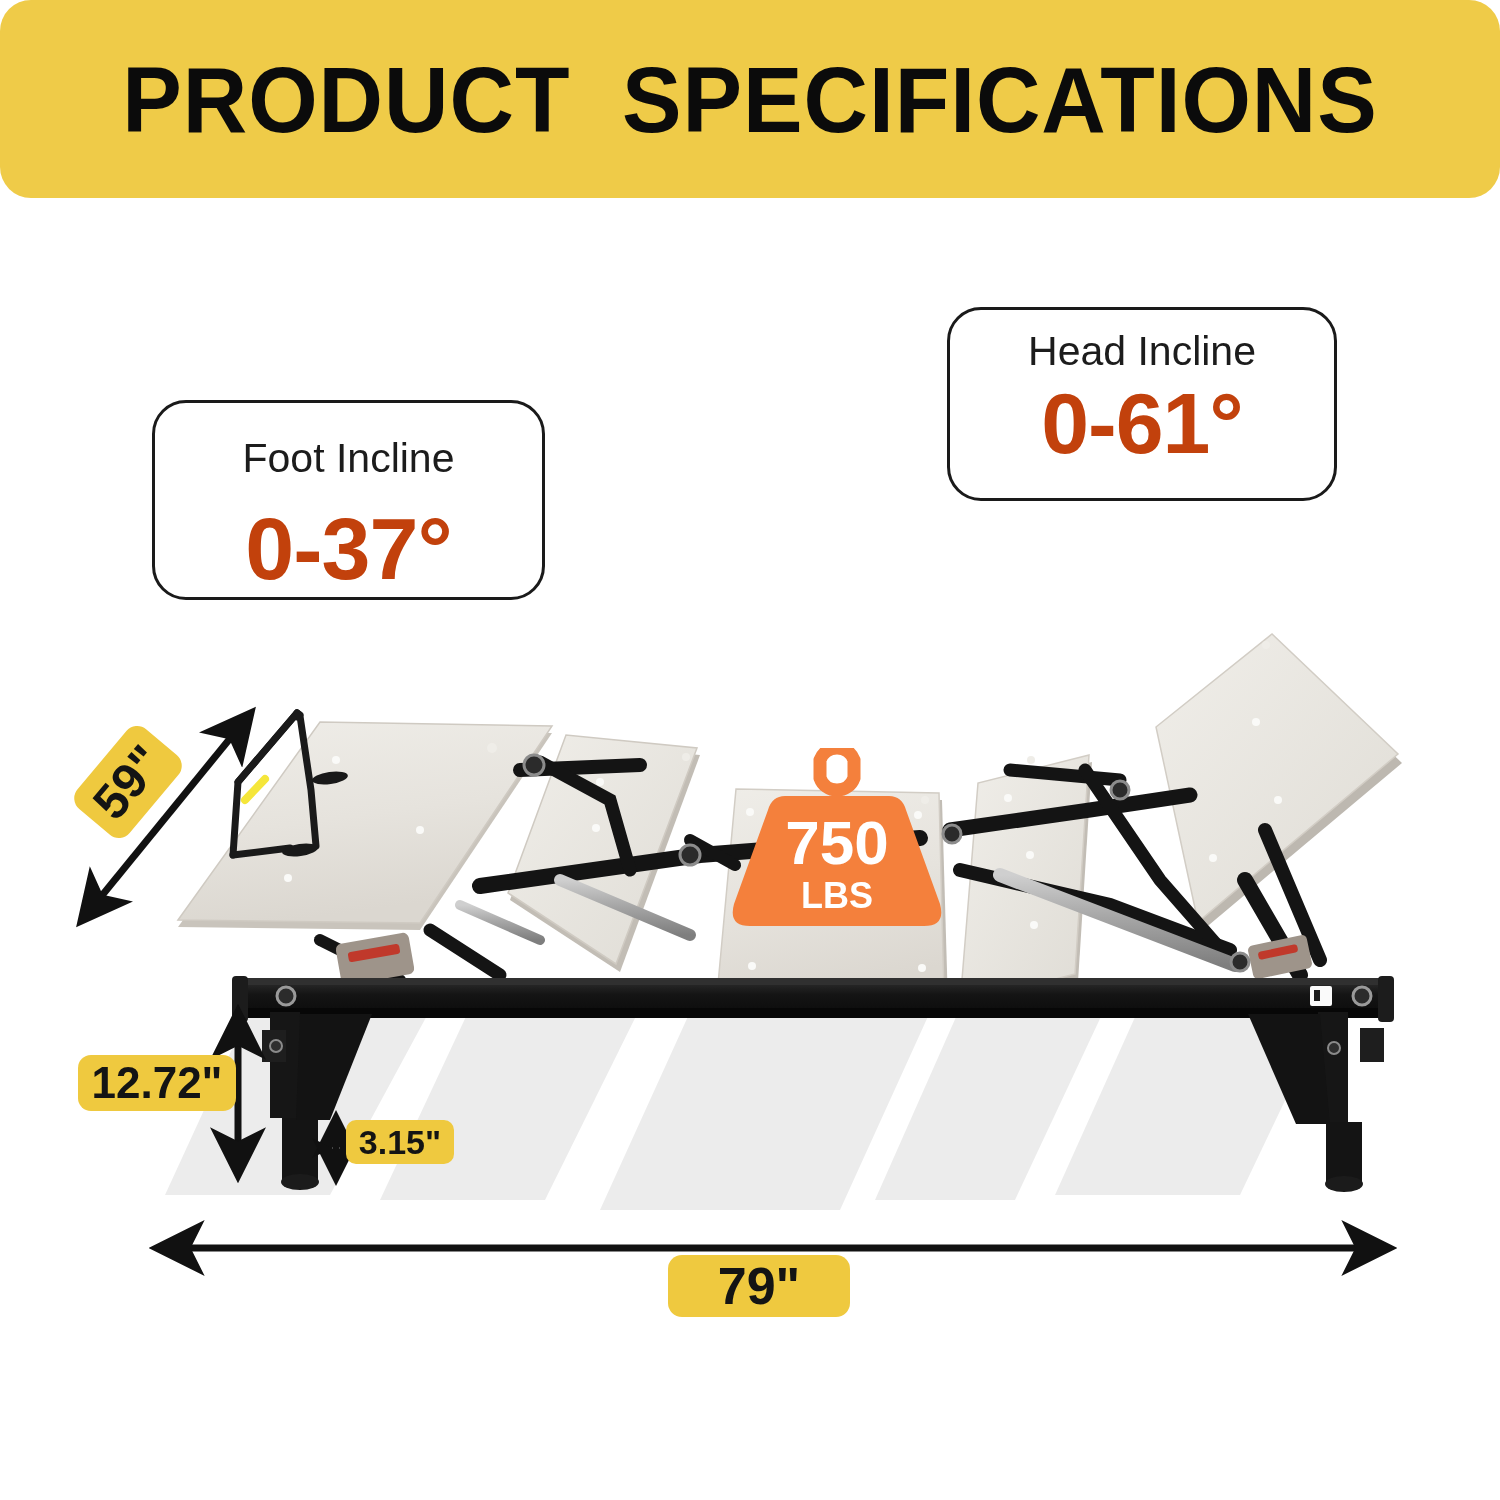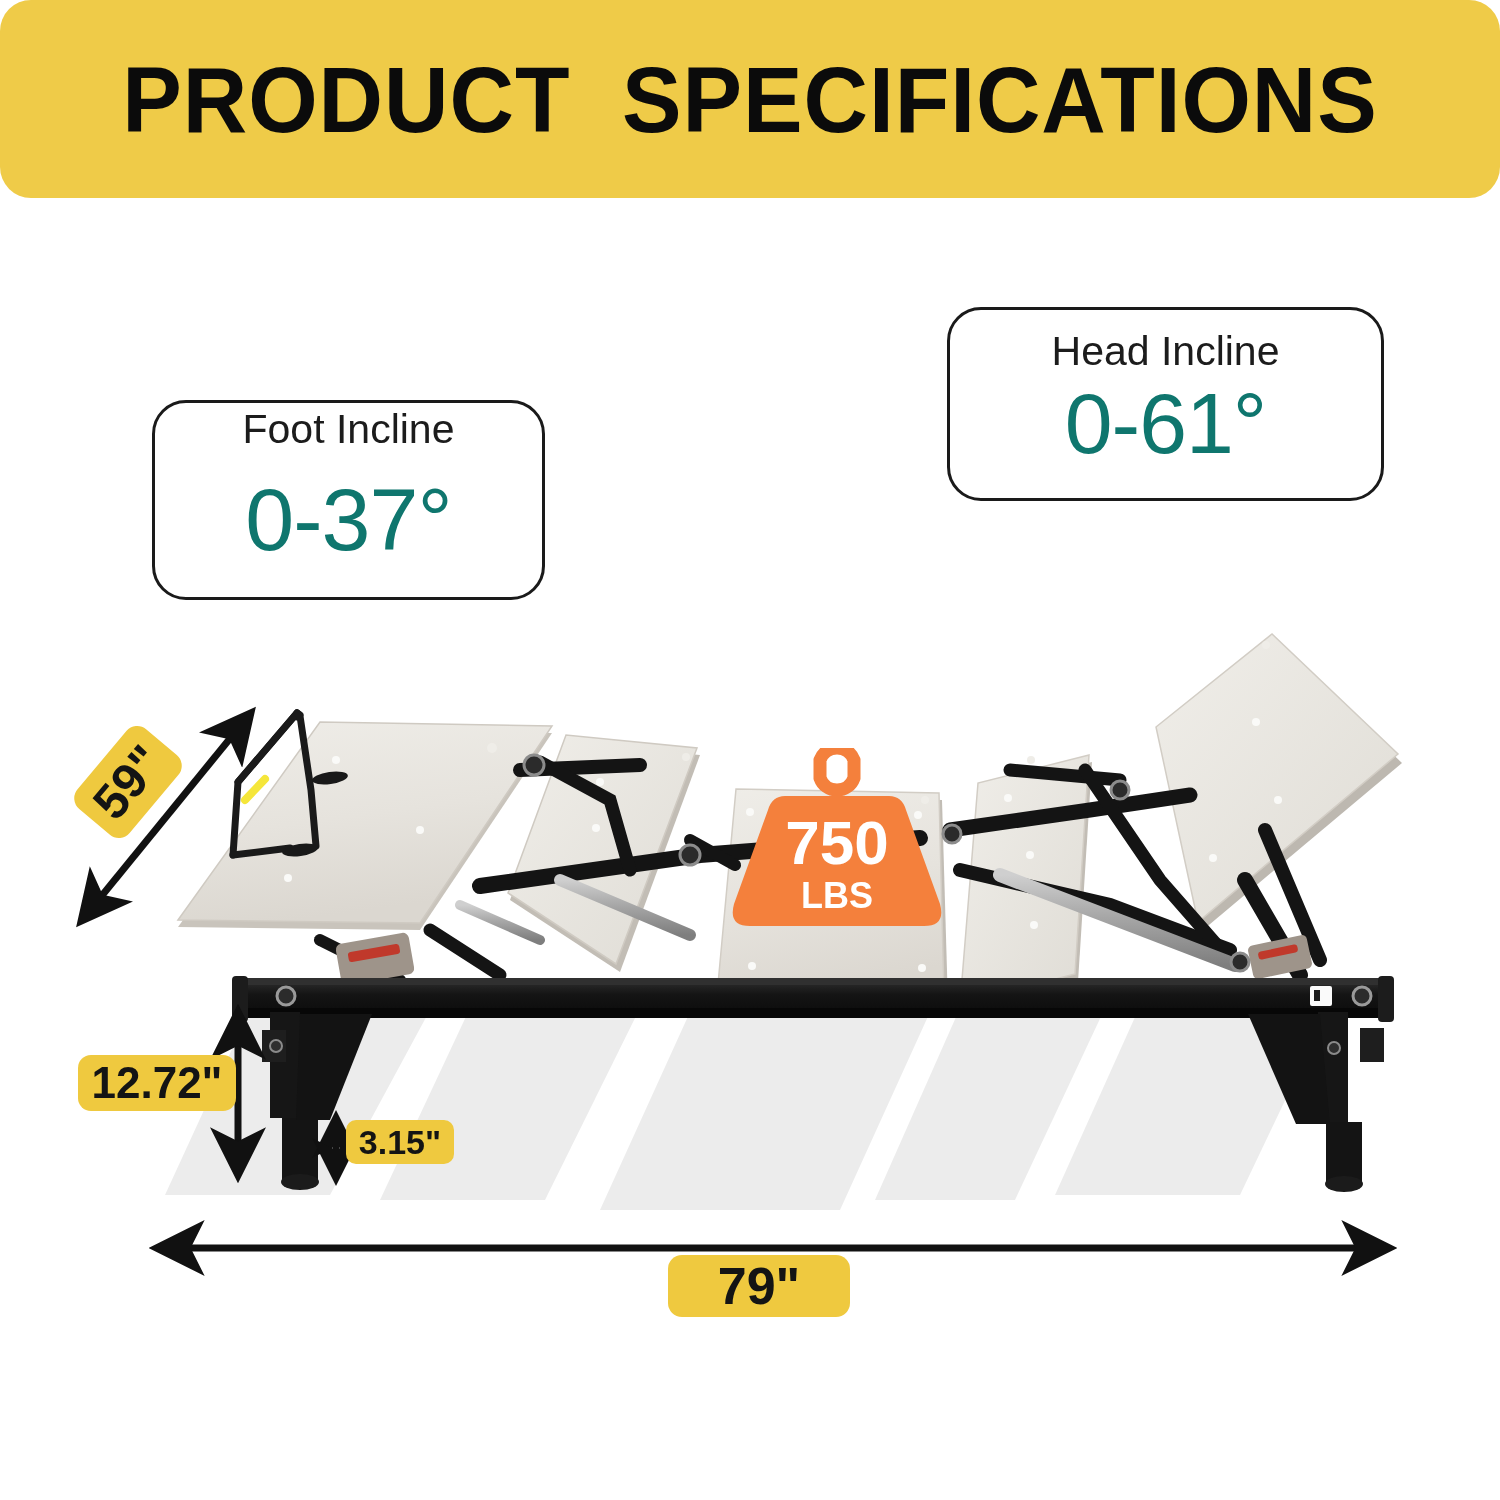--- a/index.html
+++ b/index.html
@@ -40,29 +40,29 @@
     box-sizing:border-box;
     text-align:center;
     z-index:40;
   }
   .callout .c-label{
     color:#1c1c1c;
     font-weight:400;
     white-space:nowrap;
   }
   .callout .c-value{
-    color:#0f766e;
-    font-weight:normal;
+    color:#c2410c;
+    font-weight:bold;
     white-space:nowrap;
     letter-spacing:-1px;
   }
   #callout-foot{left:152px;top:400px;width:393px;height:200px;}
-  #callout-foot .c-label{font-size:41px;line-height:46px;margin-top:3px;}
+  #callout-foot .c-label{font-size:41px;line-height:46px;margin-top:32px;}
   #callout-foot .c-value{font-size:88px;line-height:96px;margin-top:20px;}
-  #callout-head{left:947px;top:307px;width:437px;height:194px;}
+  #callout-head{left:947px;top:307px;width:390px;height:194px;}
   #callout-head .c-label{font-size:41px;line-height:46px;margin-top:18px;}
   #callout-head .c-value{font-size:86px;line-height:94px;margin-top:2px;}
 
   
   .dim-badge{
     position:absolute;
     background:#EFC93F;
     color:#141414;
     font-weight:bold;
     display:flex;align-items:center;justify-content:center;

